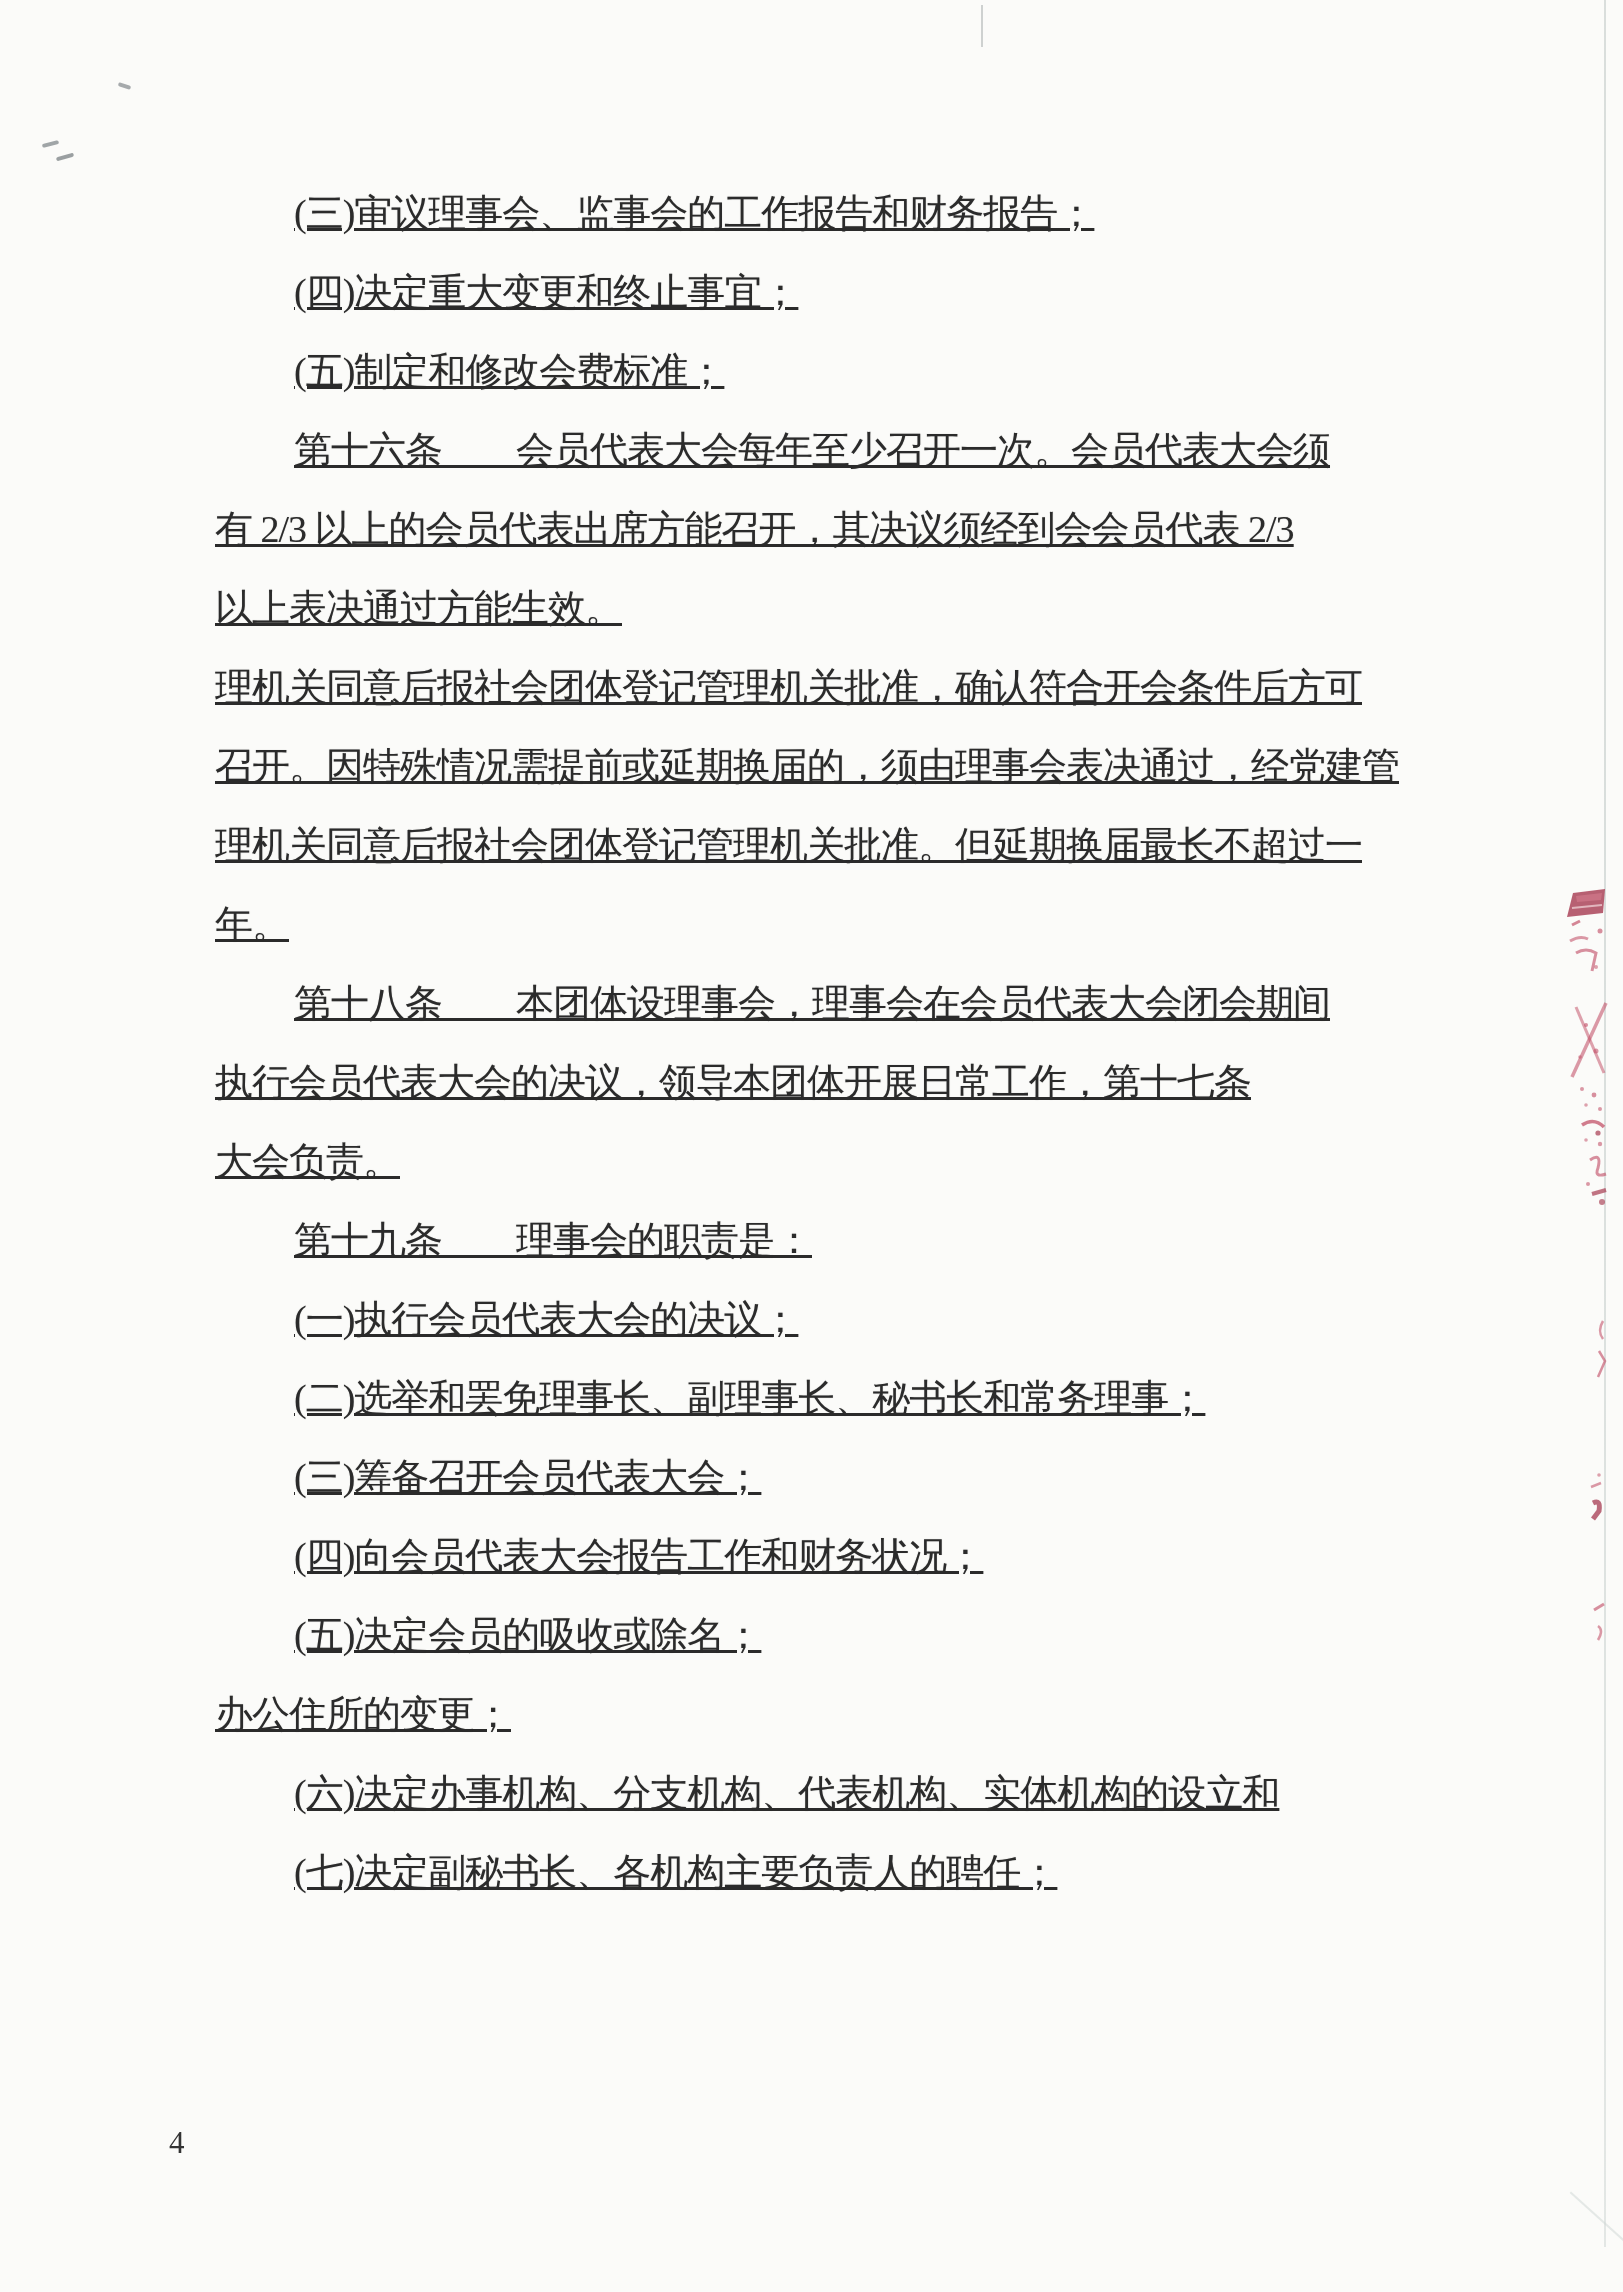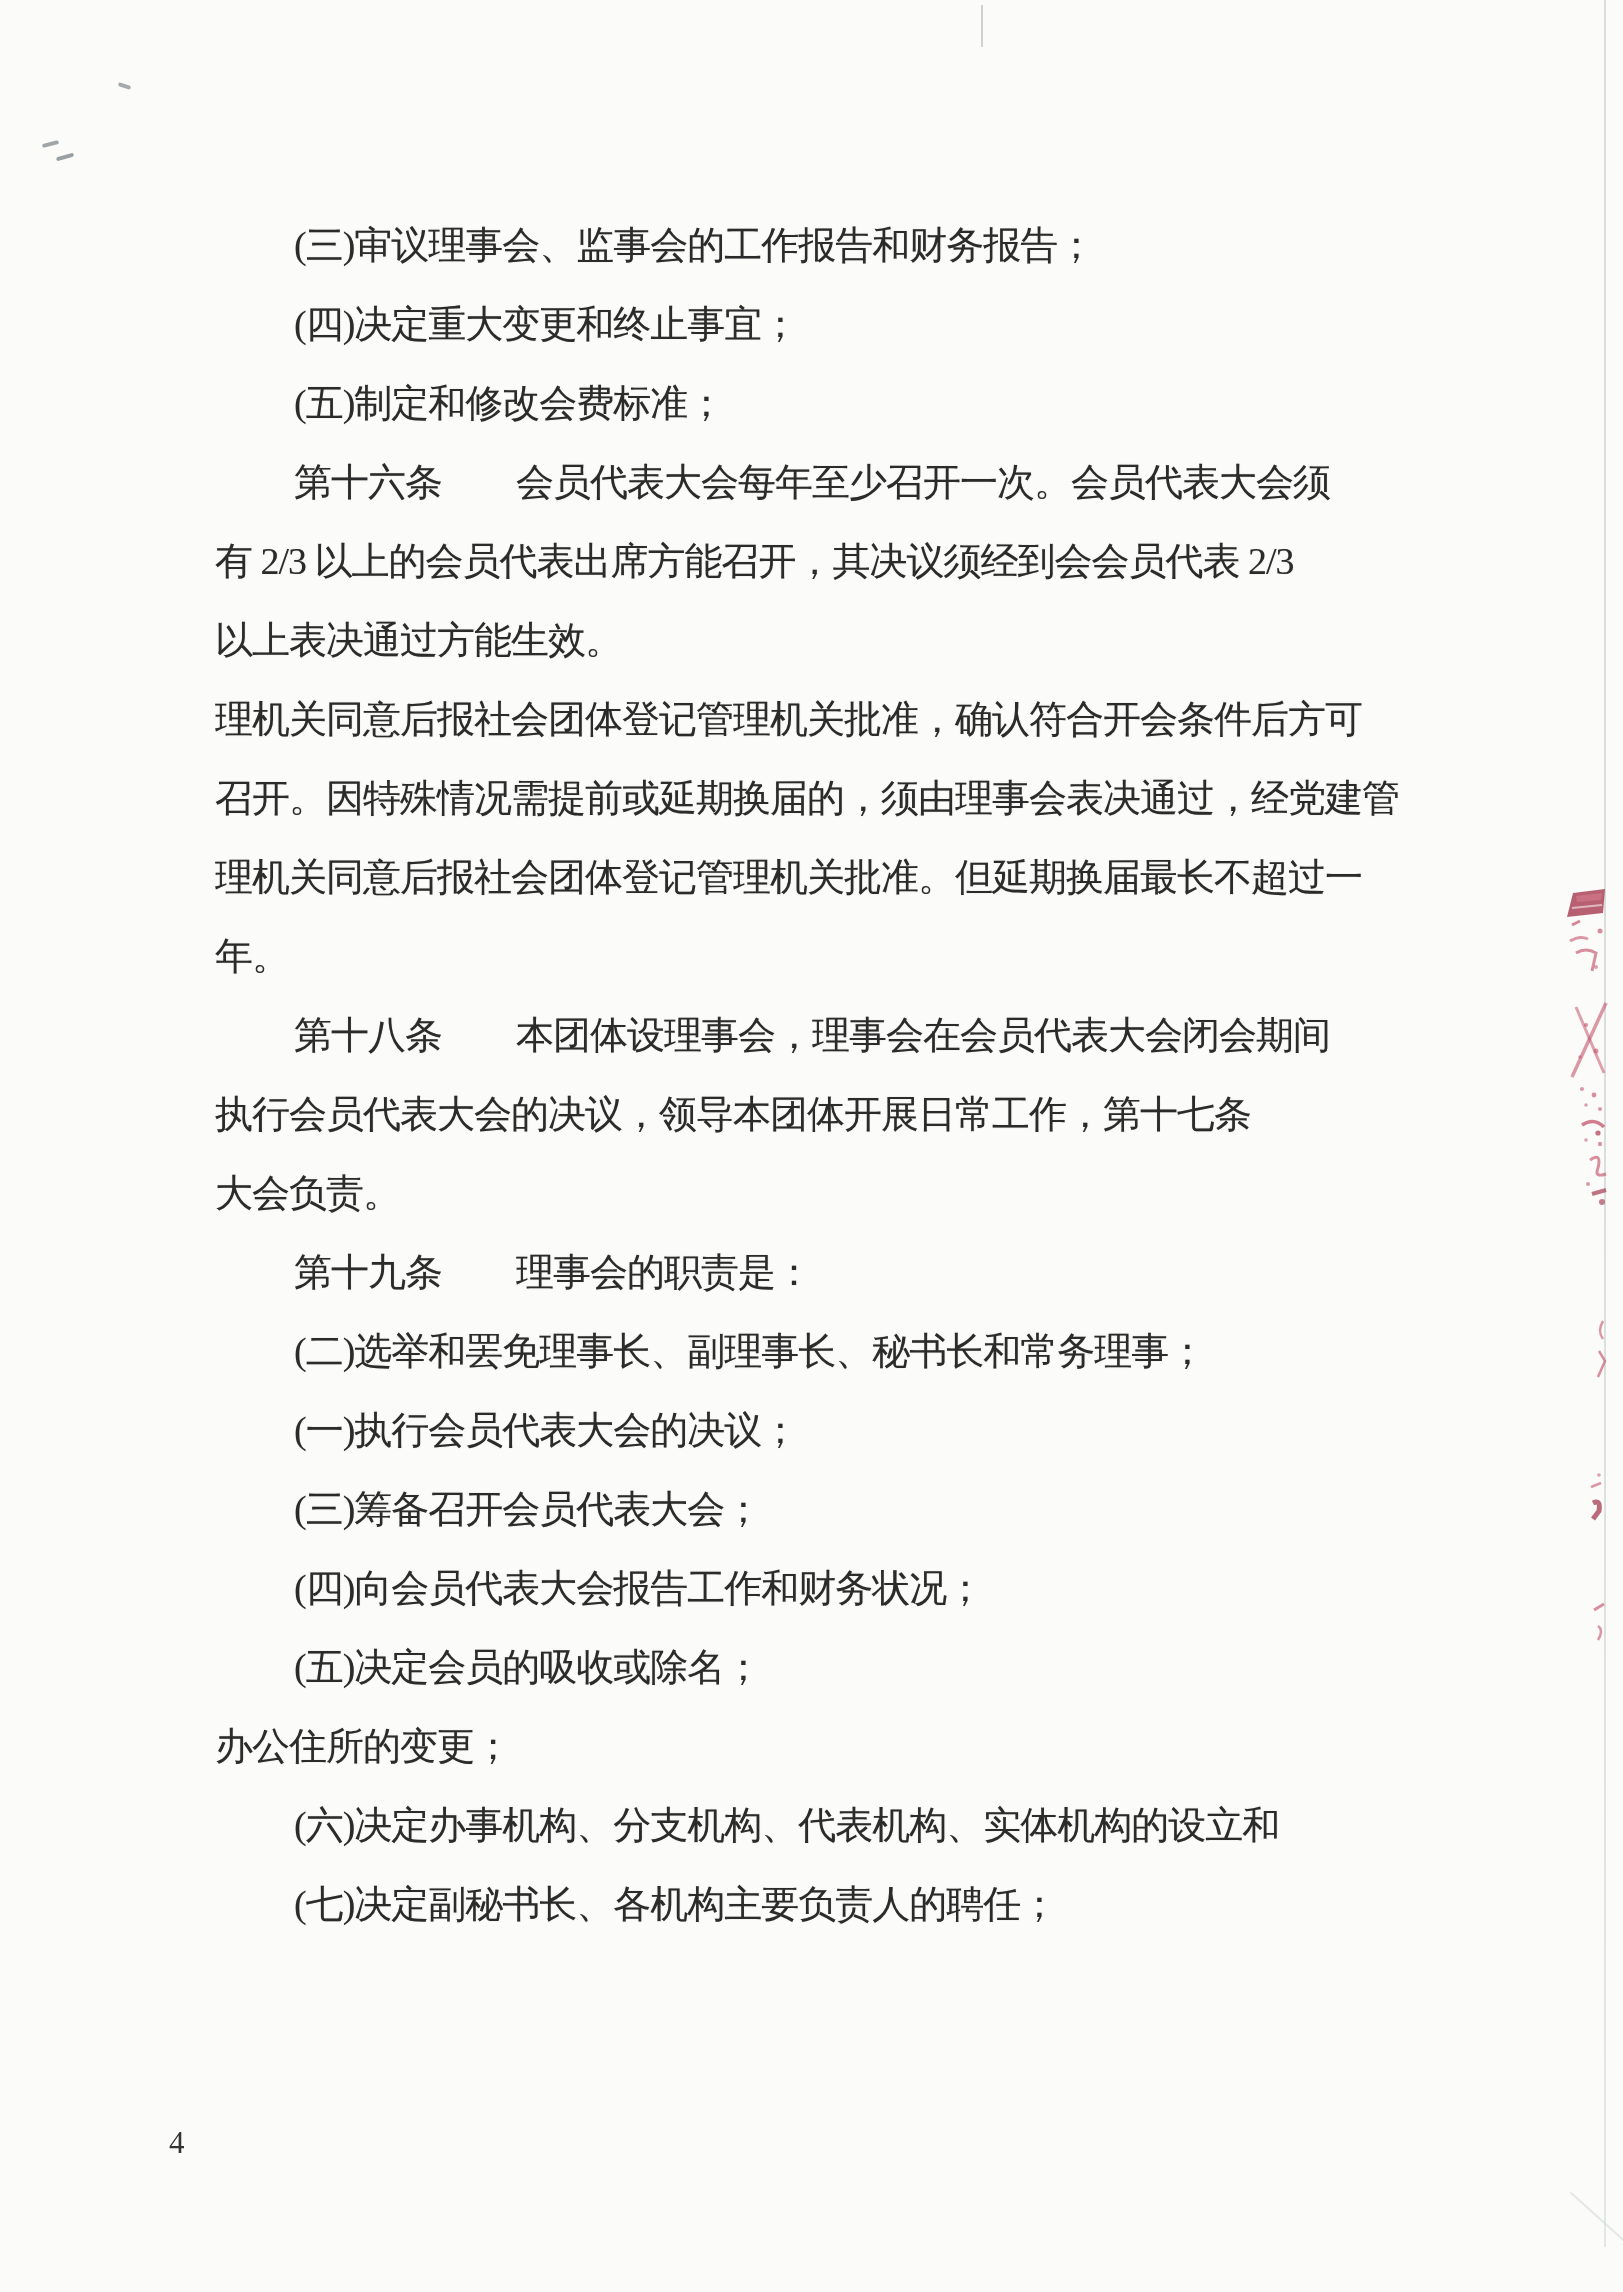--- a/index.html
+++ b/index.html
@@ -14,22 +14,23 @@
   body{
     width:1624px;height:2292px;
     background:var(--paper);
     position:relative;
     overflow:hidden;
     font-family:"Liberation Serif","DejaVu Serif",serif;
     color:var(--ink);
   }
   .doc-body{
     position:absolute;
-    left:215px;top:206px;
+    left:215px;top:174px;
     width:1130px;
+    text-decoration:underline;
   }
   .ln{
     line-height:79px;
     height:79px;
     font-size:38px;
     letter-spacing:-1px;
     white-space:pre;
     color:var(--ink);
     text-shadow:0 0 1px rgba(60,60,60,.35);
   }
@@ -89,22 +90,22 @@
   <div class="ln">有 2/3 以上的会员代表出席方能召开，其决议须经到会会员代表 2/3</div>
   <div class="ln">以上表决通过方能生效。</div>
   <div class="ln">理机关同意后报社会团体登记管理机关批准，确认符合开会条件后方可</div>
   <div class="ln">召开。因特殊情况需提前或延期换届的，须由理事会表决通过，经党建管</div>
   <div class="ln">理机关同意后报社会团体登记管理机关批准。但延期换届最长不超过一</div>
   <div class="ln">年。</div>
   <div class="ln ind">第十八条　　本团体设理事会，理事会在会员代表大会闭会期间</div>
   <div class="ln">执行会员代表大会的决议，领导本团体开展日常工作，第十七条</div>
   <div class="ln">大会负责。</div>
   <div class="ln ind">第十九条　　理事会的职责是：</div>
+  <div class="ln ind">(一)执行会员代表大会的决议；</div>
   <div class="ln ind">(二)选举和罢免理事长、副理事长、秘书长和常务理事；</div>
-  <div class="ln ind">(一)执行会员代表大会的决议；</div>
   <div class="ln ind">(三)筹备召开会员代表大会；</div>
   <div class="ln ind">(四)向会员代表大会报告工作和财务状况；</div>
   <div class="ln ind">(五)决定会员的吸收或除名；</div>
   <div class="ln">办公住所的变更；</div>
   <div class="ln ind">(六)决定办事机构、分支机构、代表机构、实体机构的设立和</div>
   <div class="ln ind">(七)决定副秘书长、各机构主要负责人的聘任；</div>
 </div>
 
 <div class="page-number">4</div>
 

